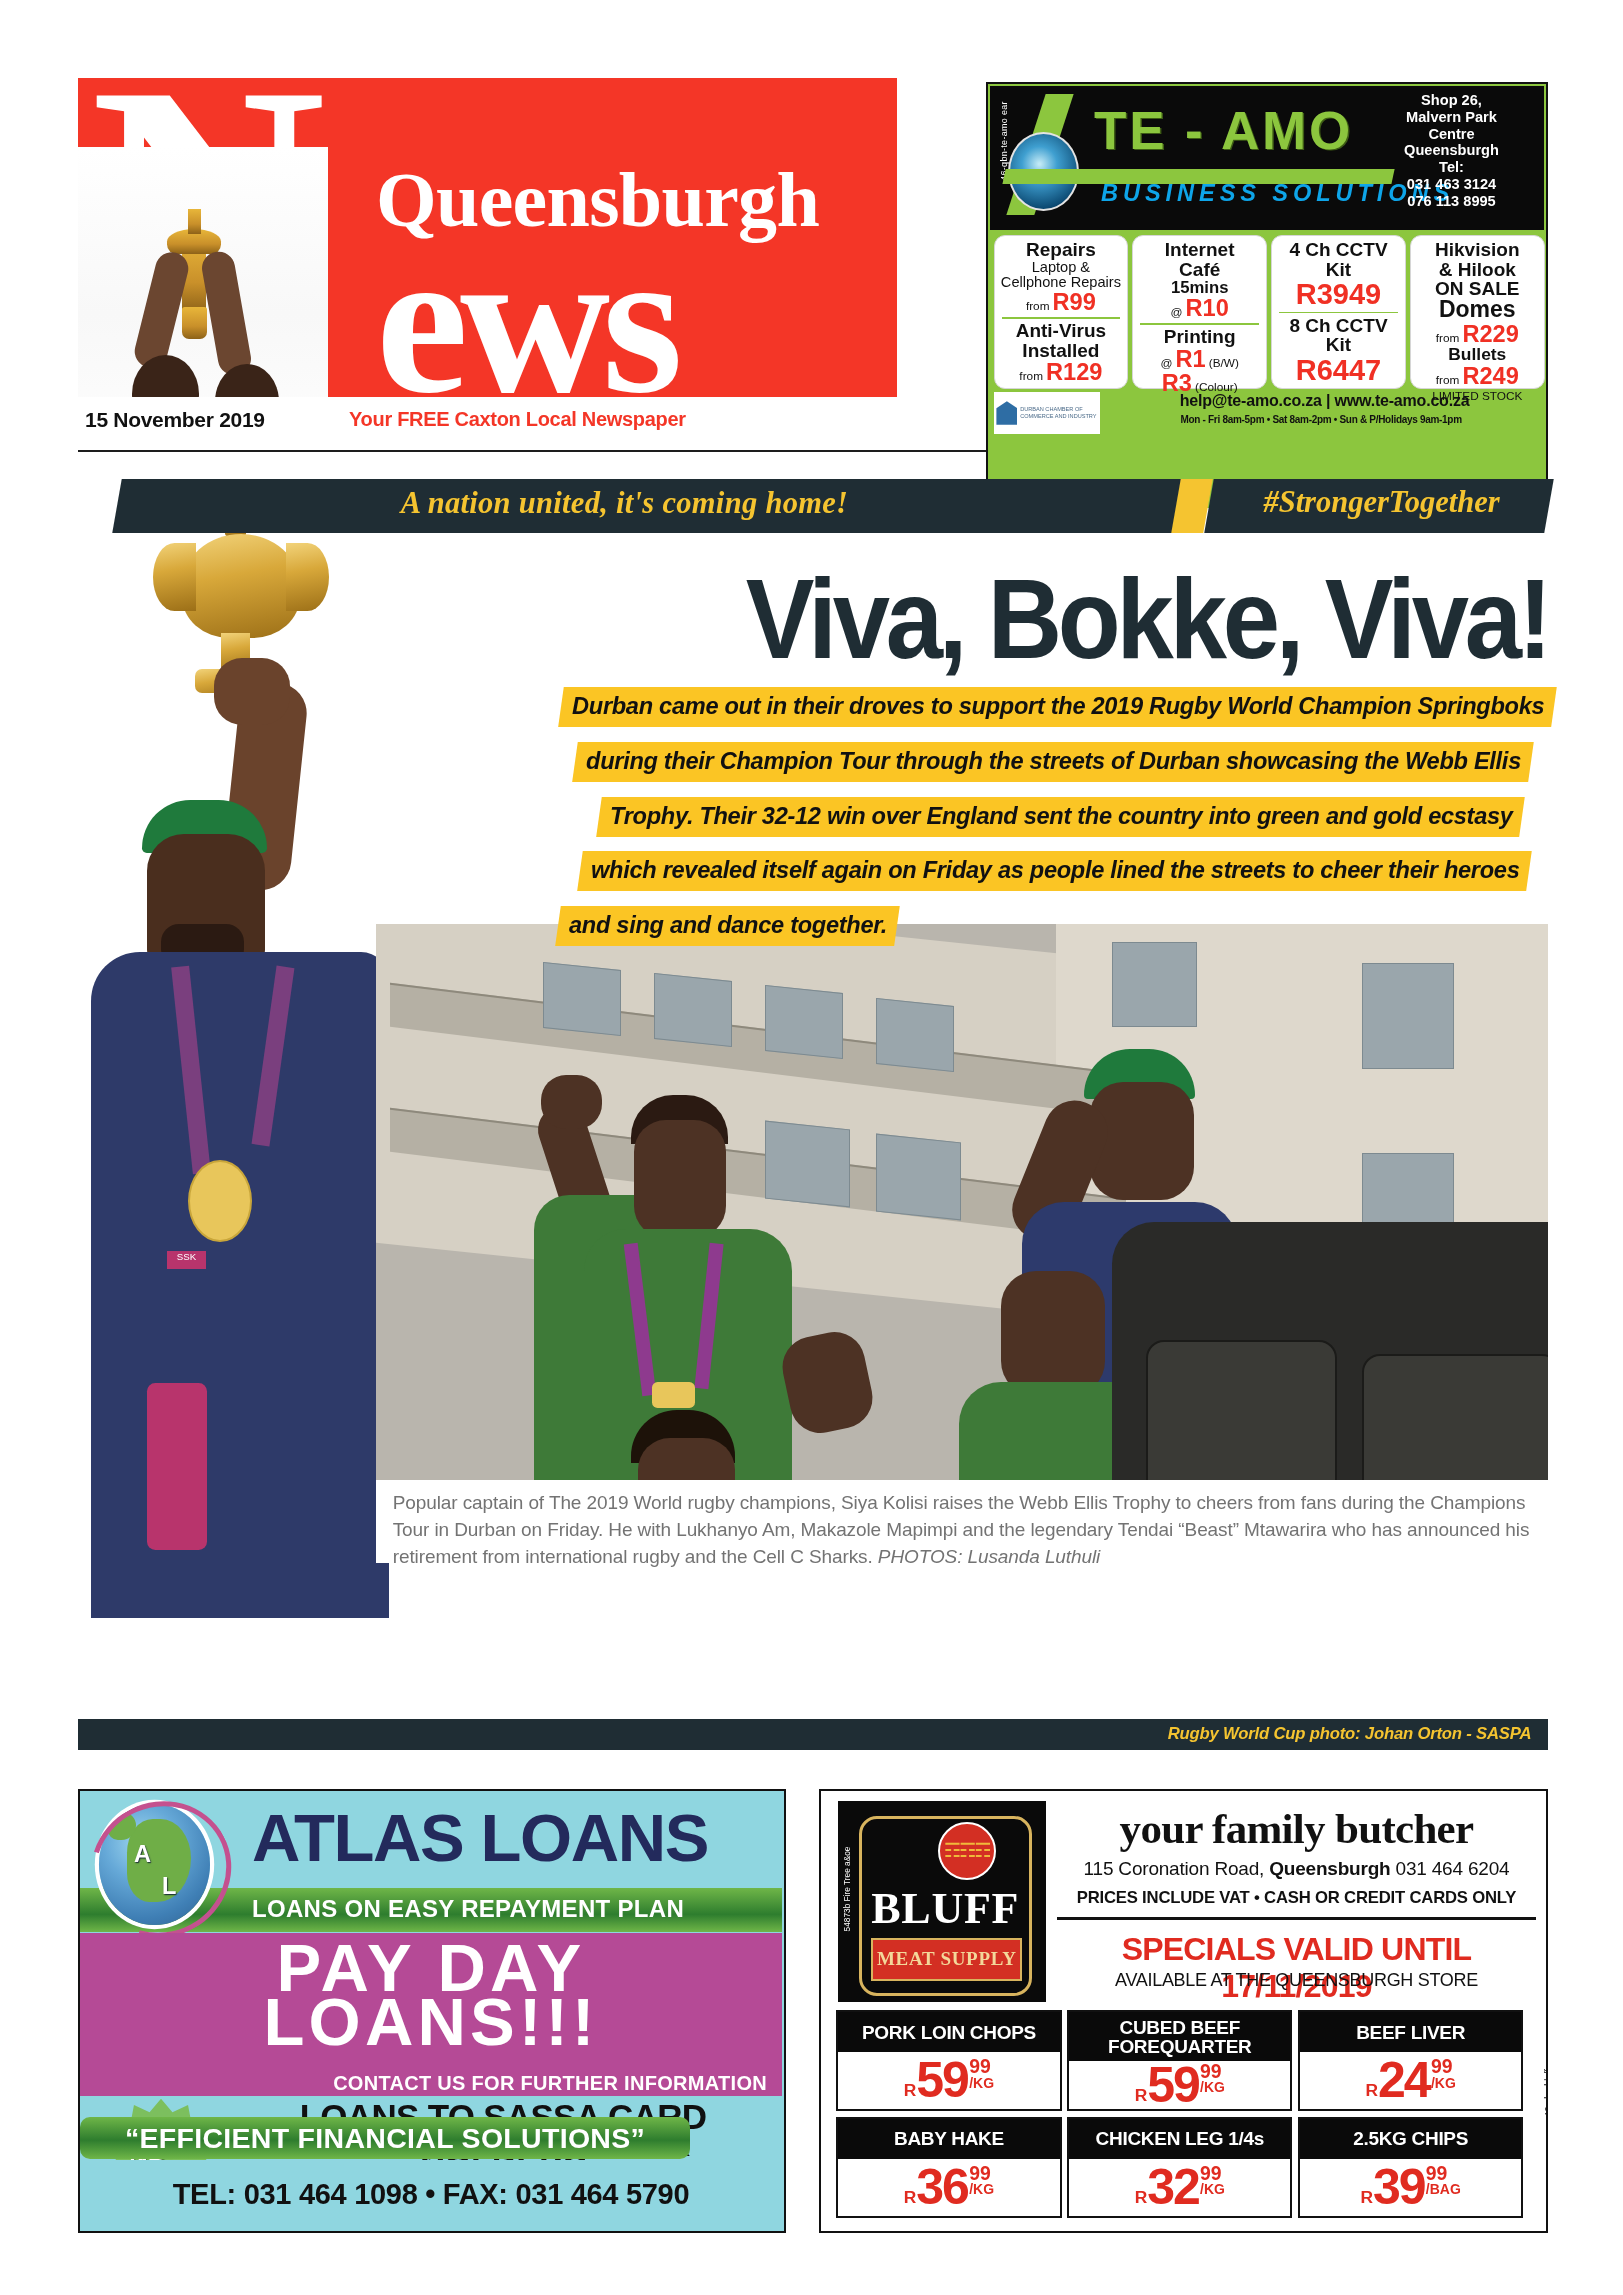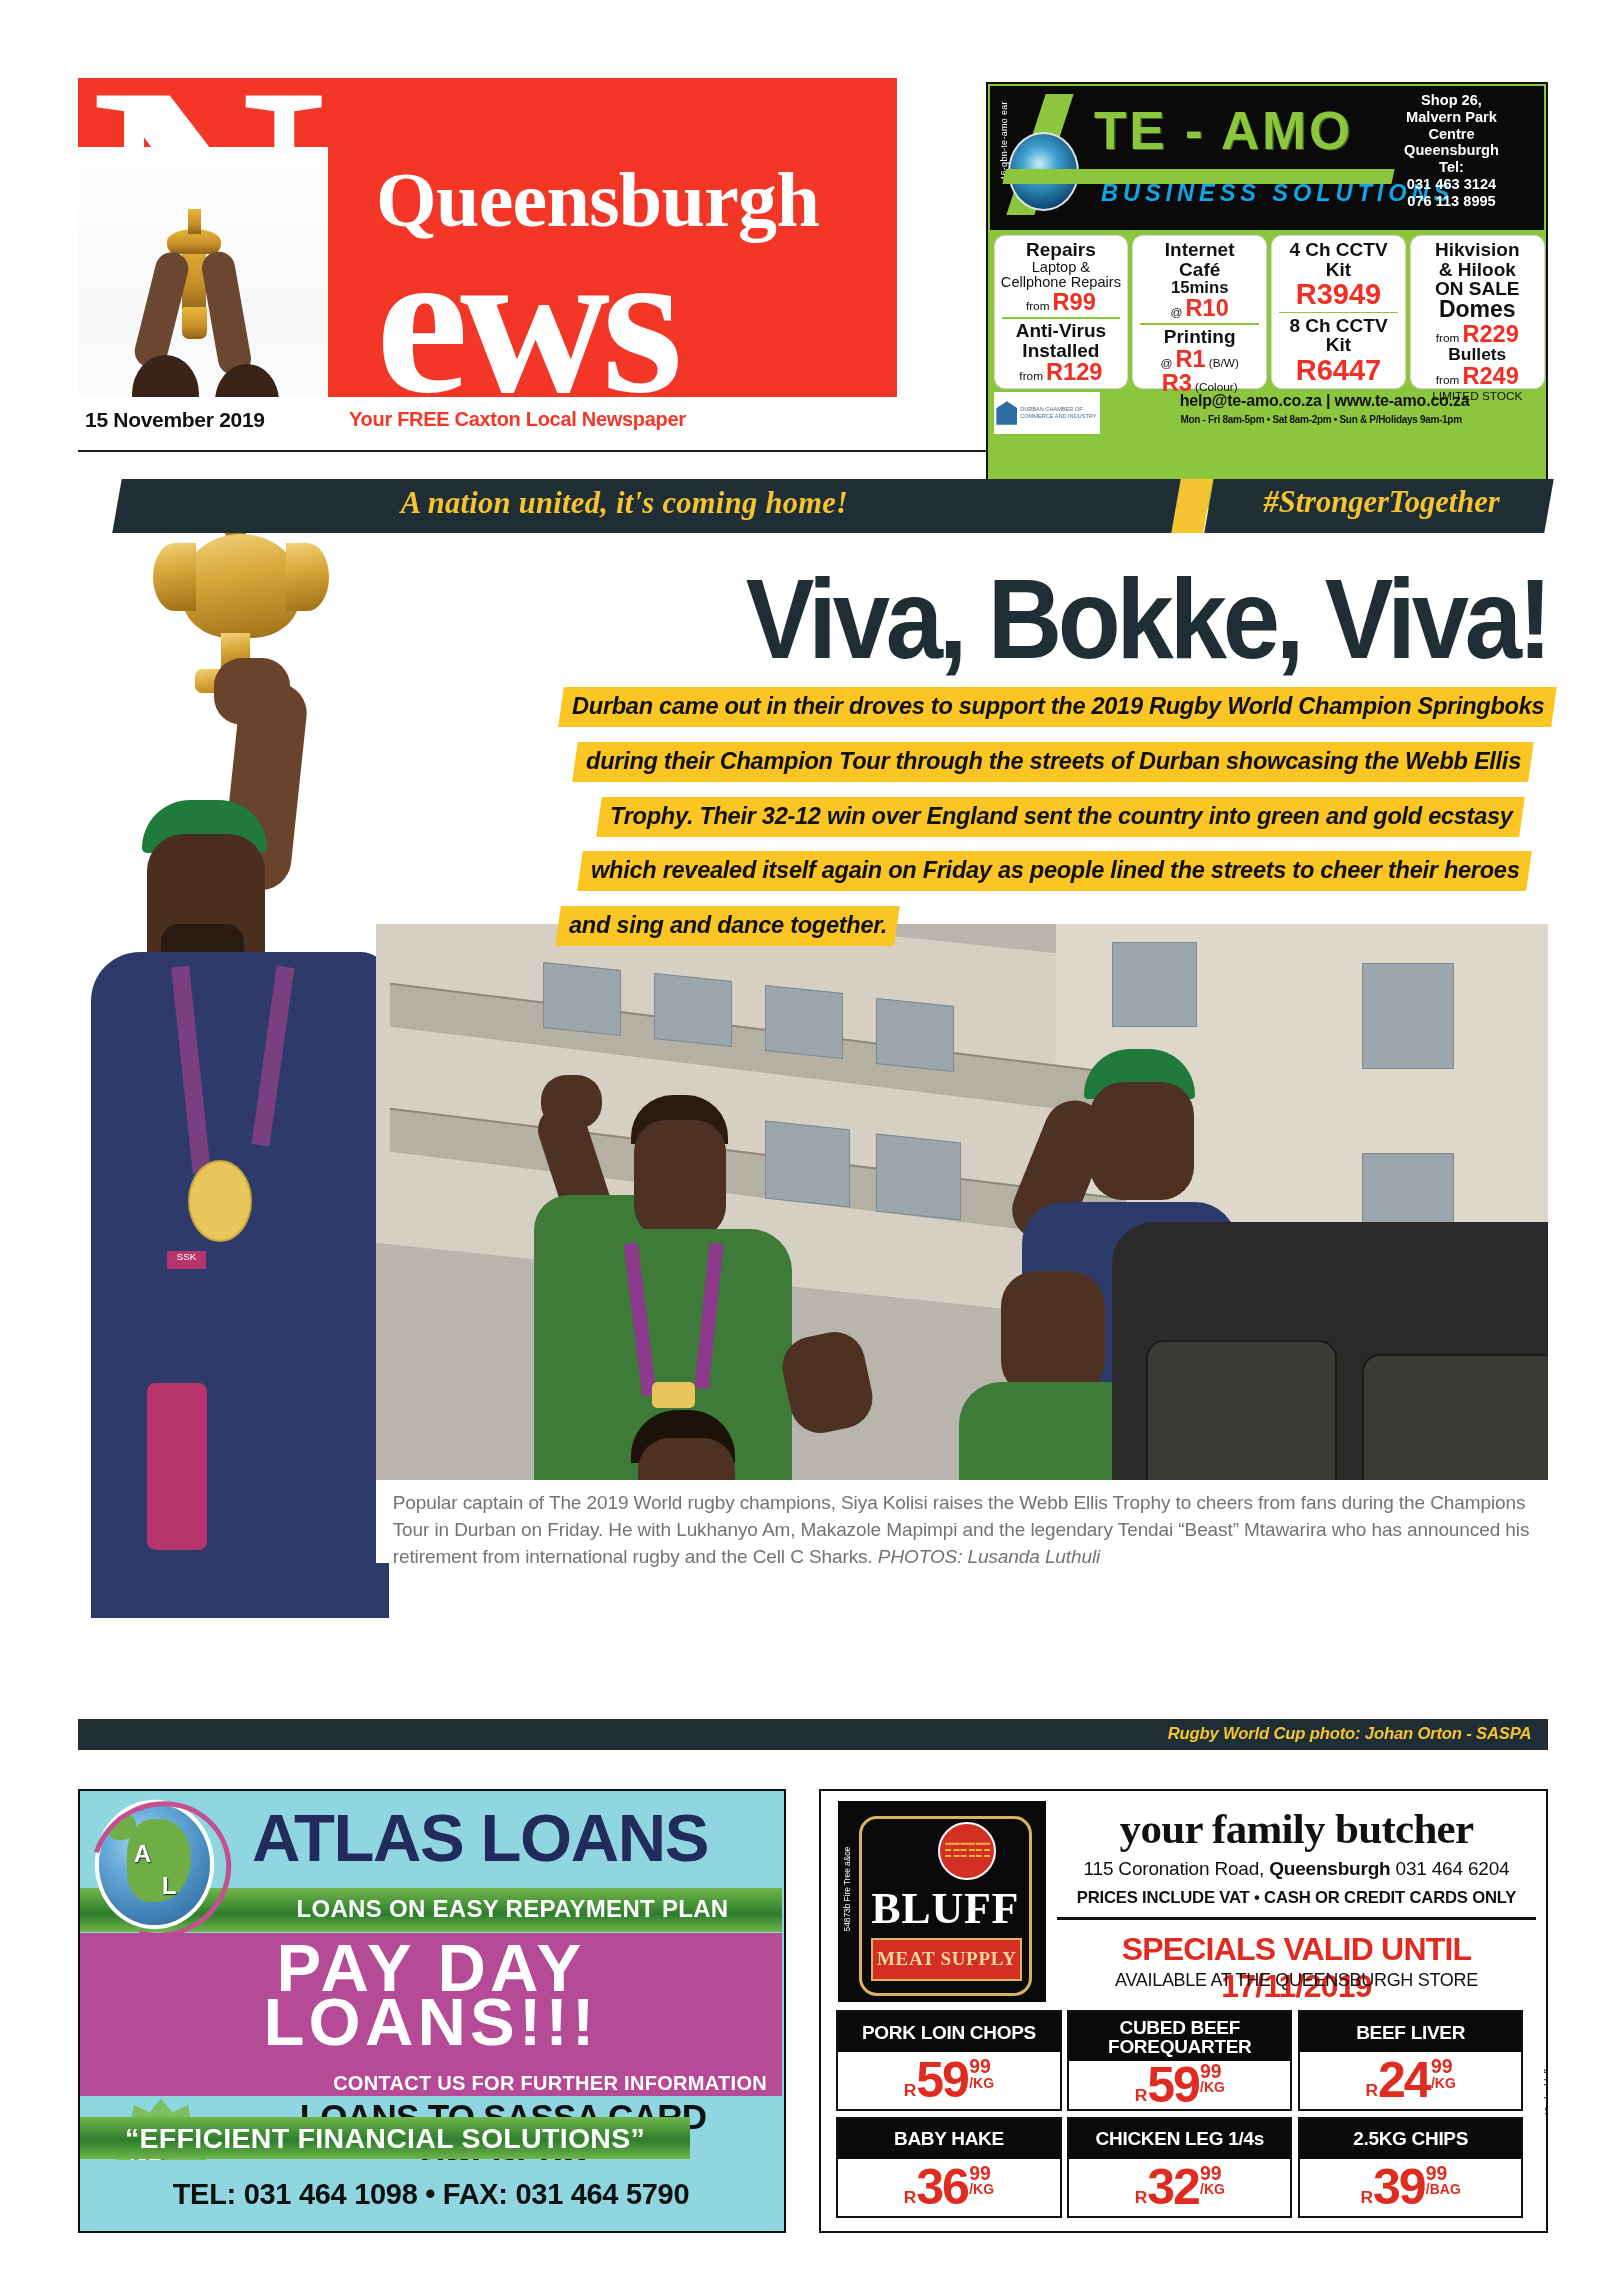--- a/index.html
+++ b/index.html
@@ -97,32 +97,32 @@
   
   .atlas{position:absolute;left:78px;top:1789px;width:708px;height:444px;border:2.8px solid #111;box-sizing:border-box;background:#8fd6e0;overflow:hidden;}
   .at-top{position:absolute;left:0;top:0;width:702px;height:139px;background:#8fd6e0;}
   .at-green{position:absolute;left:0;top:97px;width:702px;height:44px;background:linear-gradient(#6fb648,#2e7d2e 60%,#6fb648);}
   .at-globe{position:absolute;left:19.4px;top:12.5px;width:111px;height:121px;border-radius:50%;background:radial-gradient(circle at 38% 32%,#9fd7ef 0%,#66a9d8 34%,#3f7fb5 70%,#2e5f8e 100%);box-shadow:0 0 0 4.2px #fff;overflow:hidden;}
   .at-land{position:absolute;background:#6fae47;border-radius:46% 54% 60% 40%;}
   .at-ring{position:absolute;left:9.7px;top:11px;width:132px;height:125px;border:5.6px solid #c4518f;border-radius:50%;transform:rotate(-28deg);border-left-color:transparent;border-right-color:#c4518f;}
   .at-gA{position:absolute;left:54px;top:50px;color:#fff;font-weight:bold;font-size:23.6px;text-shadow:0.7px 0.7px 1.4px #123;}
   .at-gL{position:absolute;left:82px;top:82px;color:#fff;font-weight:bold;font-size:23.6px;text-shadow:0.7px 0.7px 1.4px #123;}
   .at-title{position:absolute;left:172px;top:12.5px;font-size:67px;font-weight:bold;color:#232a5c;letter-spacing:-1.4px;line-height:1;}
-  .at-sub{position:absolute;left:172px;top:104px;width:521px;text-align:center;font-size:24px;font-weight:bold;color:#fff;letter-spacing:0.3px;}
+  .at-sub{position:absolute;left:172px;top:104px;width:521px;text-align:left;font-size:24px;font-weight:bold;color:#fff;letter-spacing:0.3px;}
   .at-mid{position:absolute;left:0;top:142px;width:702px;height:164px;background:#b54a96;}
   .at-pay{position:absolute;left:0;top:2.8px;width:702px;text-align:center;font-size:67px;font-weight:bold;color:#fff;letter-spacing:4.2px;line-height:0.96;}
   .at-pay2{position:absolute;left:0;top:57px;width:702px;text-align:center;font-size:67px;font-weight:bold;color:#fff;letter-spacing:4.2px;line-height:0.96;}
   .at-contact{position:absolute;left:0;top:139px;width:687px;text-align:right;font-size:20px;font-weight:bold;color:#fff;letter-spacing:0.3px;}
   .at-low{position:absolute;left:0;top:305px;width:702px;height:83px;background:#8fd6e0;}
   .at-star{position:absolute;left:29px;top:2.8px;width:104px;height:104px;background:#7cbf5e;clip-path:polygon(50% 0%,61% 13%,76% 6%,79% 22%,95% 22%,90% 37%,100% 50%,90% 63%,95% 78%,79% 78%,76% 94%,61% 87%,50% 100%,39% 87%,24% 94%,21% 78%,5% 78%,10% 63%,0% 50%,10% 37%,5% 22%,21% 22%,24% 6%,39% 13%);display:flex;align-items:center;justify-content:center;}
   .at-star span{font-size:25px;font-weight:bold;color:#fff;transform:rotate(-14deg);text-shadow:0.7px 0.7px 1.4px #2c5a1e;}
   .at-sassa{position:absolute;left:149px;top:2.8px;width:548px;text-align:center;font-size:35px;font-weight:bold;color:#111;letter-spacing:-0.7px;line-height:1;}
   .at-shop{position:absolute;left:149px;top:37px;width:548px;text-align:center;font-size:26px;color:#111;line-height:1.12;letter-spacing:-0.3px;}
   .at-code{position:absolute;left:4.2px;top:103px;font-size:8.3px;color:#222;}
-  .at-eff{position:absolute;left:0;top:326px;width:610px;height:42px;background:linear-gradient(#6fb648,#2e7d2e 55%,#6fb648);display:flex;align-items:center;justify-content:center;}
+  .at-eff{position:absolute;left:0;top:326px;width:610px;height:42px;background:linear-gradient(#6fb648,#2e7d2e 55%,#6fb648);display:flex;align-items:center;justify-content:center;border-radius:10px;}
   .at-eff span{font-size:28.5px;font-weight:bold;color:#fff;letter-spacing:0.3px;}
   .at-tel{position:absolute;left:0;top:369px;width:702px;height:69px;background:#8fd6e0;display:flex;align-items:center;justify-content:center;}
   .at-tel span{font-size:29px;font-weight:bold;color:#111;letter-spacing:-0.3px;}
 
   
   .bluff{position:absolute;left:819px;top:1789px;width:729px;height:444px;border:2.8px solid #111;box-sizing:border-box;background:#fff;overflow:hidden;}
   .bl-logo{position:absolute;left:16.7px;top:9.7px;width:208px;height:201px;background:#0a0a0a;}
   .bl-code{position:absolute;left:-33px;top:83px;transform:rotate(-90deg);font-size:8.3px;color:#fff;white-space:nowrap;}
   .bl-frame{position:absolute;left:21px;top:15.3px;width:167px;height:174px;border:3.5px solid #d8b45e;border-radius:18px;background:#0a0a0a;}
   .bl-circ{position:absolute;left:76px;top:2.8px;width:54px;height:54px;border-radius:50%;background:#d32f23;border:2.8px solid #fff;display:flex;align-items:center;justify-content:center;}

